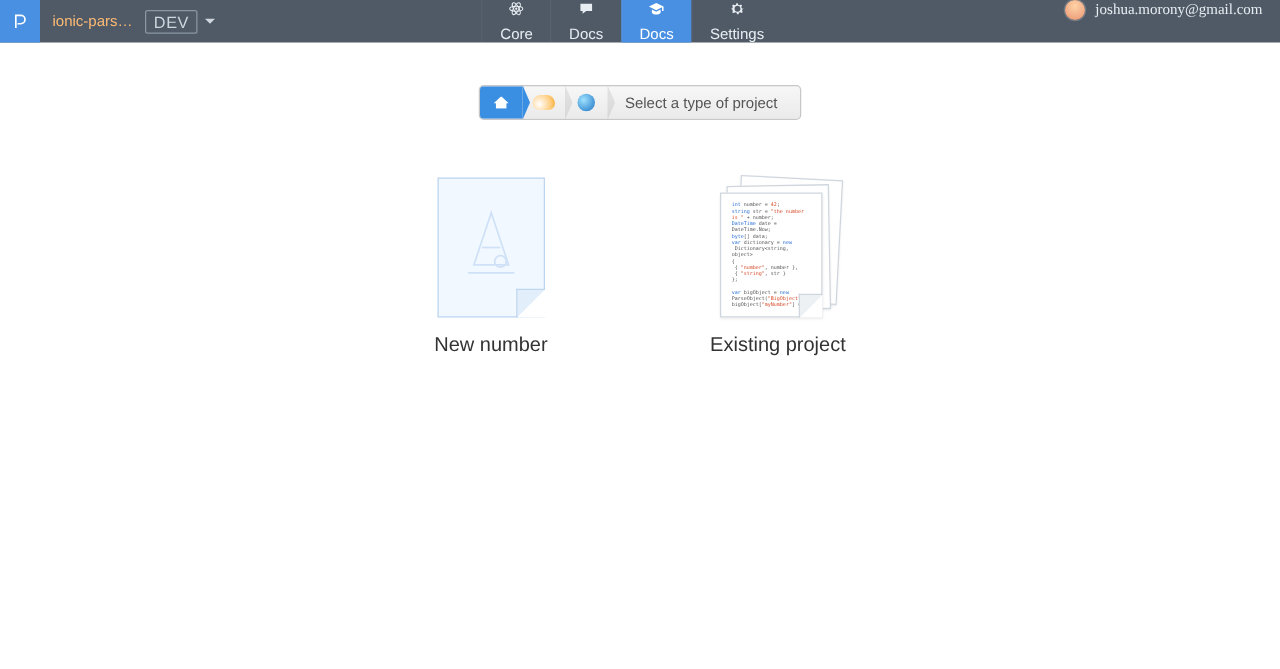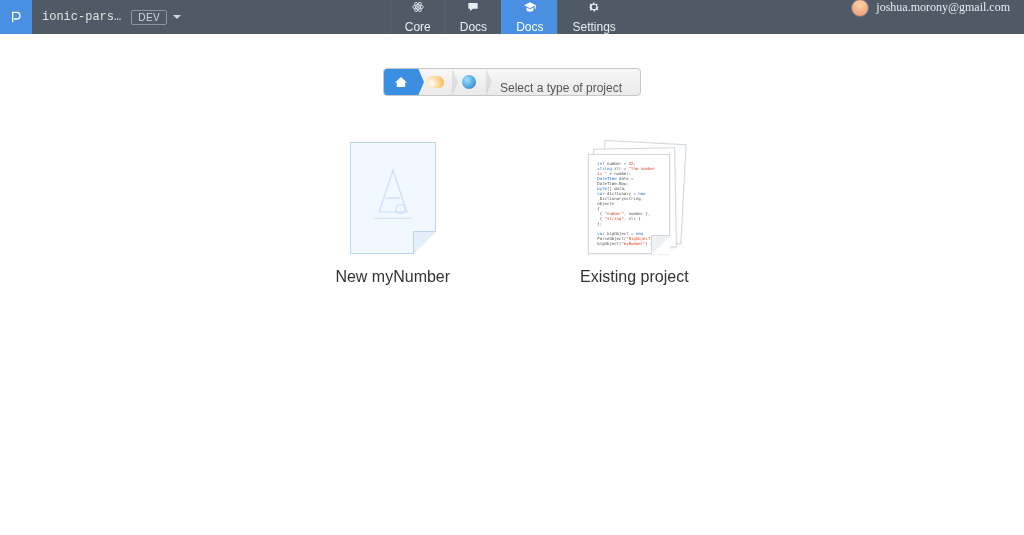--- a/index.html
+++ b/index.html
@@ -1,38 +1,38 @@
 <!DOCTYPE html>
 <html><head>
 <meta charset="utf-8">
 <style>
   * { box-sizing: border-box; margin: 0; padding: 0; }
   body { font-family: "Helvetica Neue", Arial, sans-serif; background: #fff; width: 1024px; height: 535px; overflow: hidden; }
 
   .topbar { height: 34px; background: #4f5a66; display: flex; align-items: stretch; color: #fff; font-size: 12px; }
   .logo { width: 32px; background: #4a90e2; display: flex; align-items: center; justify-content: center; }
   .app-name { display: flex; align-items: center; padding: 0 10px; max-width: 110px; }
-  .app-name span { white-space: nowrap; overflow: hidden; text-overflow: ellipsis; color: #e5e5e5; font-family: Liberation Mono, monospace; }
+  .app-name span { white-space: nowrap; overflow: hidden; text-overflow: ellipsis; color: #fdba74; }
   .env-badge { display: flex; align-items: center; gap: 6px; }
-  .env-badge .pill { border: 1px solid #8a96a3; border-radius: 2px; font-size: 10px; letter-spacing: .5px; padding: 1px 6px; color: #cfd6de; }
+  .env-badge .pill { border: 1px solid #8a96a3; border-radius: 2px; font-size: 13px; letter-spacing: .5px; padding: 1px 6px; color: #cfd6de; }
   .env-badge .caret { width: 0; height: 0; border-left: 4px solid transparent; border-right: 4px solid transparent; border-top: 4px solid #cfd6de; }
   .spacer { flex: 1; }
 
   .nav { display: flex; }
   .nav-item { display: flex; align-items: center; gap: 6px; padding: 0 14px; cursor: pointer; color: #e8edf2; border-left: 1px solid rgba(255,255,255,.05); flex-direction: column; }
   .nav-item.active { background: #4a90e2; color: #fff; }
   .nav-item svg { width: 14px; height: 14px; }
 
   .user { display: flex; gap: 8px; padding: 0 14px; font-family: Liberation Serif, serif; }
   .avatar { width: 16px; height: 16px; border-radius: 50%; background: radial-gradient(circle at 50% 30%, #ffd2a6, #e99472); box-shadow: 0 0 0 1px rgba(255,255,255,.2); }
   .user-email { font-size: 12px; color: #e8edf2; }
 
   .content { padding-top: 34px; display: flex; flex-direction: column; align-items: center; }
 
-  .breadcrumb { display: flex; align-items: flex-end; height: 28px; border: 1px solid #c7c7c7; border-radius: 4px; overflow: hidden; background: linear-gradient(#f7f7f7,#eaeaea); }
+  .breadcrumb { display: flex; align-items: center; height: 28px; border: 1px solid #c7c7c7; border-radius: 4px; overflow: hidden; background: linear-gradient(#f7f7f7,#eaeaea); }
   .bc-step { display: flex; align-items: center; justify-content: center; width: 34px; height: 100%; position: relative; }
   .bc-step.home { background: #3b8fe3; }
   .bc-step .arrow { position: absolute; right: -6px; width: 0; height: 0; border-top: 14px solid transparent; border-bottom: 14px solid transparent; border-left: 6px solid rgba(0,0,0,.08); z-index: 1; }
   .bc-step.home .arrow { border-left-color: #3b8fe3; }
   .bc-label { padding: 0 18px 0 14px; font-size: 12px; color: #555; }
   .cloud-ico { width: 18px; height: 12px; background: radial-gradient(circle at 30% 60%, #fff, #ffd088 60%, #f5a623); border-radius: 10px 10px 8px 8px; }
   .globe-ico { width: 14px; height: 14px; border-radius: 50%; background: radial-gradient(circle at 35% 35%, #9fe1ff, #1b74c5); }
   .home-ico { width: 12px; height: 10px; background: #fff; clip-path: polygon(50% 0, 100% 55%, 85% 55%, 85% 100%, 15% 100%, 15% 55%, 0 55%); }
 
   .cards { display: flex; gap: 130px; margin-top: 46px; }
@@ -135,21 +135,21 @@
           <svg viewBox="0 0 60 80">
               <g fill="none" stroke="#8fb7e6" stroke-width="1.5">
                 <path d="M30 10 15 55h30z"></path>
                 <path d="M22 40h16"></path>
                 <circle cx="38" cy="52" r="5"></circle>
                 <path d="M10 62h40"></path>
               </g>
             </svg>
         </div>
       </div>
-      <div class="card-label">New myNumber</div>
+      <div class="card-label">New number</div>
     </div>
 
     <div class="card">
       <div class="doc-stack">
         <div class="sheet s1"></div>
         <div class="sheet s2"></div>
         <div class="sheet s3">
           <div class="codeblk">
             <span class="kw">int</span> number = <span class="str">42</span>;<br>
             <span class="kw">string</span> str = <span class="str">"the number is "</span> + number;<br>

